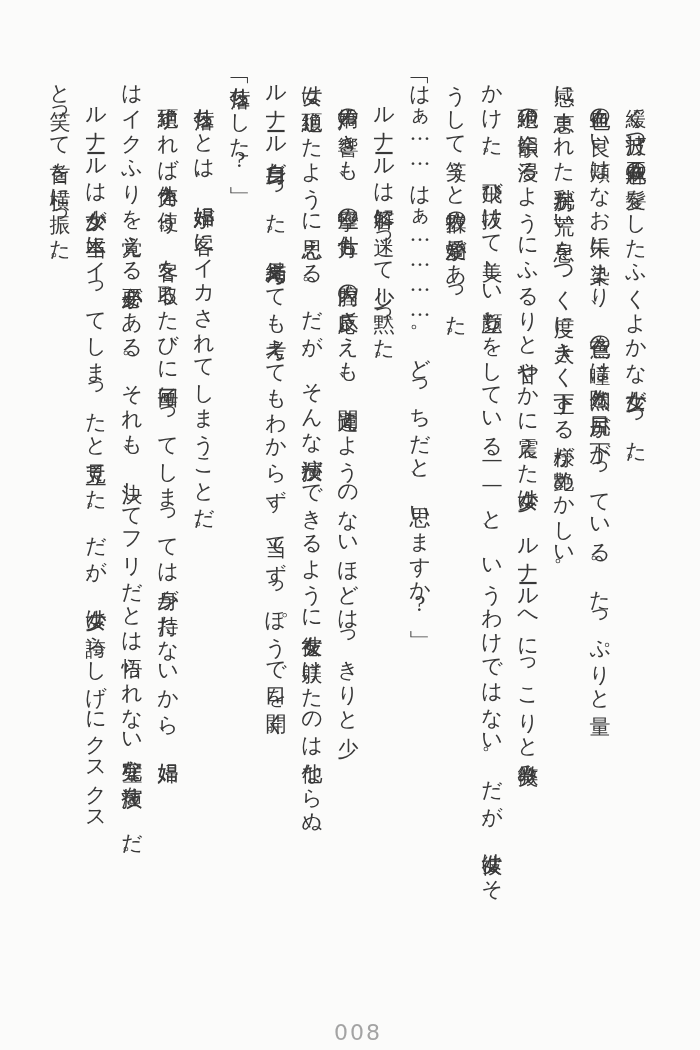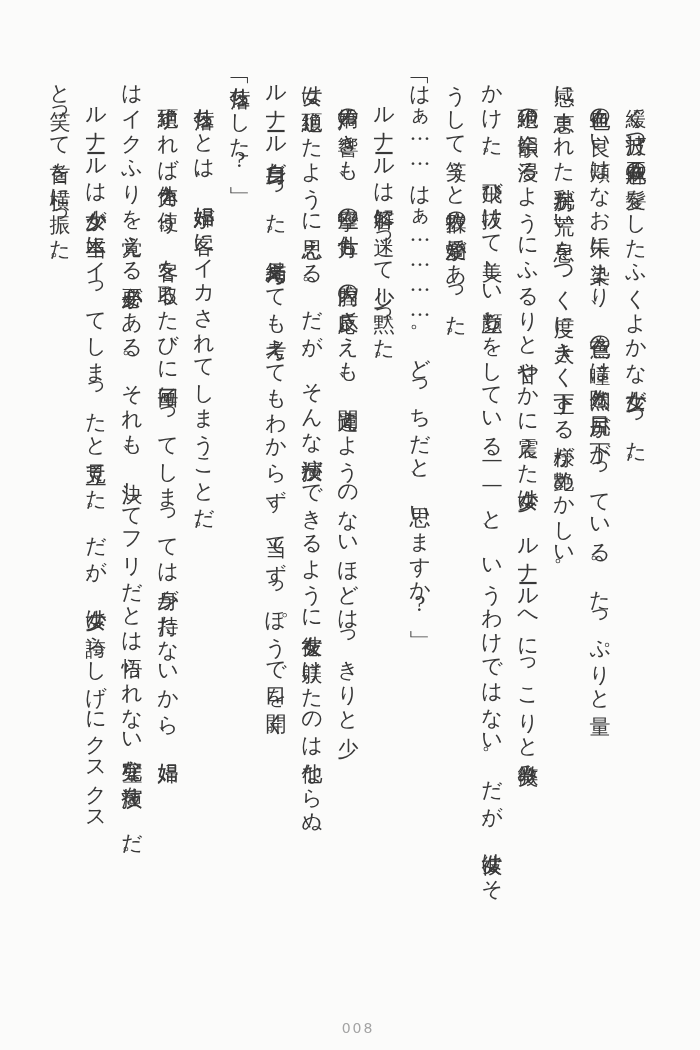--- a/index.html
+++ b/index.html
@@ -35,21 +35,21 @@
   .tline.indent {
     text-indent: 22px;   
   }
   .page-number {
     position: absolute;
     left: 0;
     right: 0;
     top: 1020px;
     text-align: center;
     font-family: "DejaVu Sans", "Liberation Sans", sans-serif;
-    font-size: 14px;
+    font-size: 22px;
     letter-spacing: 2px;
     color: #a3a3a3;
     padding-left: 16px;
   }
 </style>
 </head>
 <body>
 
 <div class="page">
   <div class="text-block">

